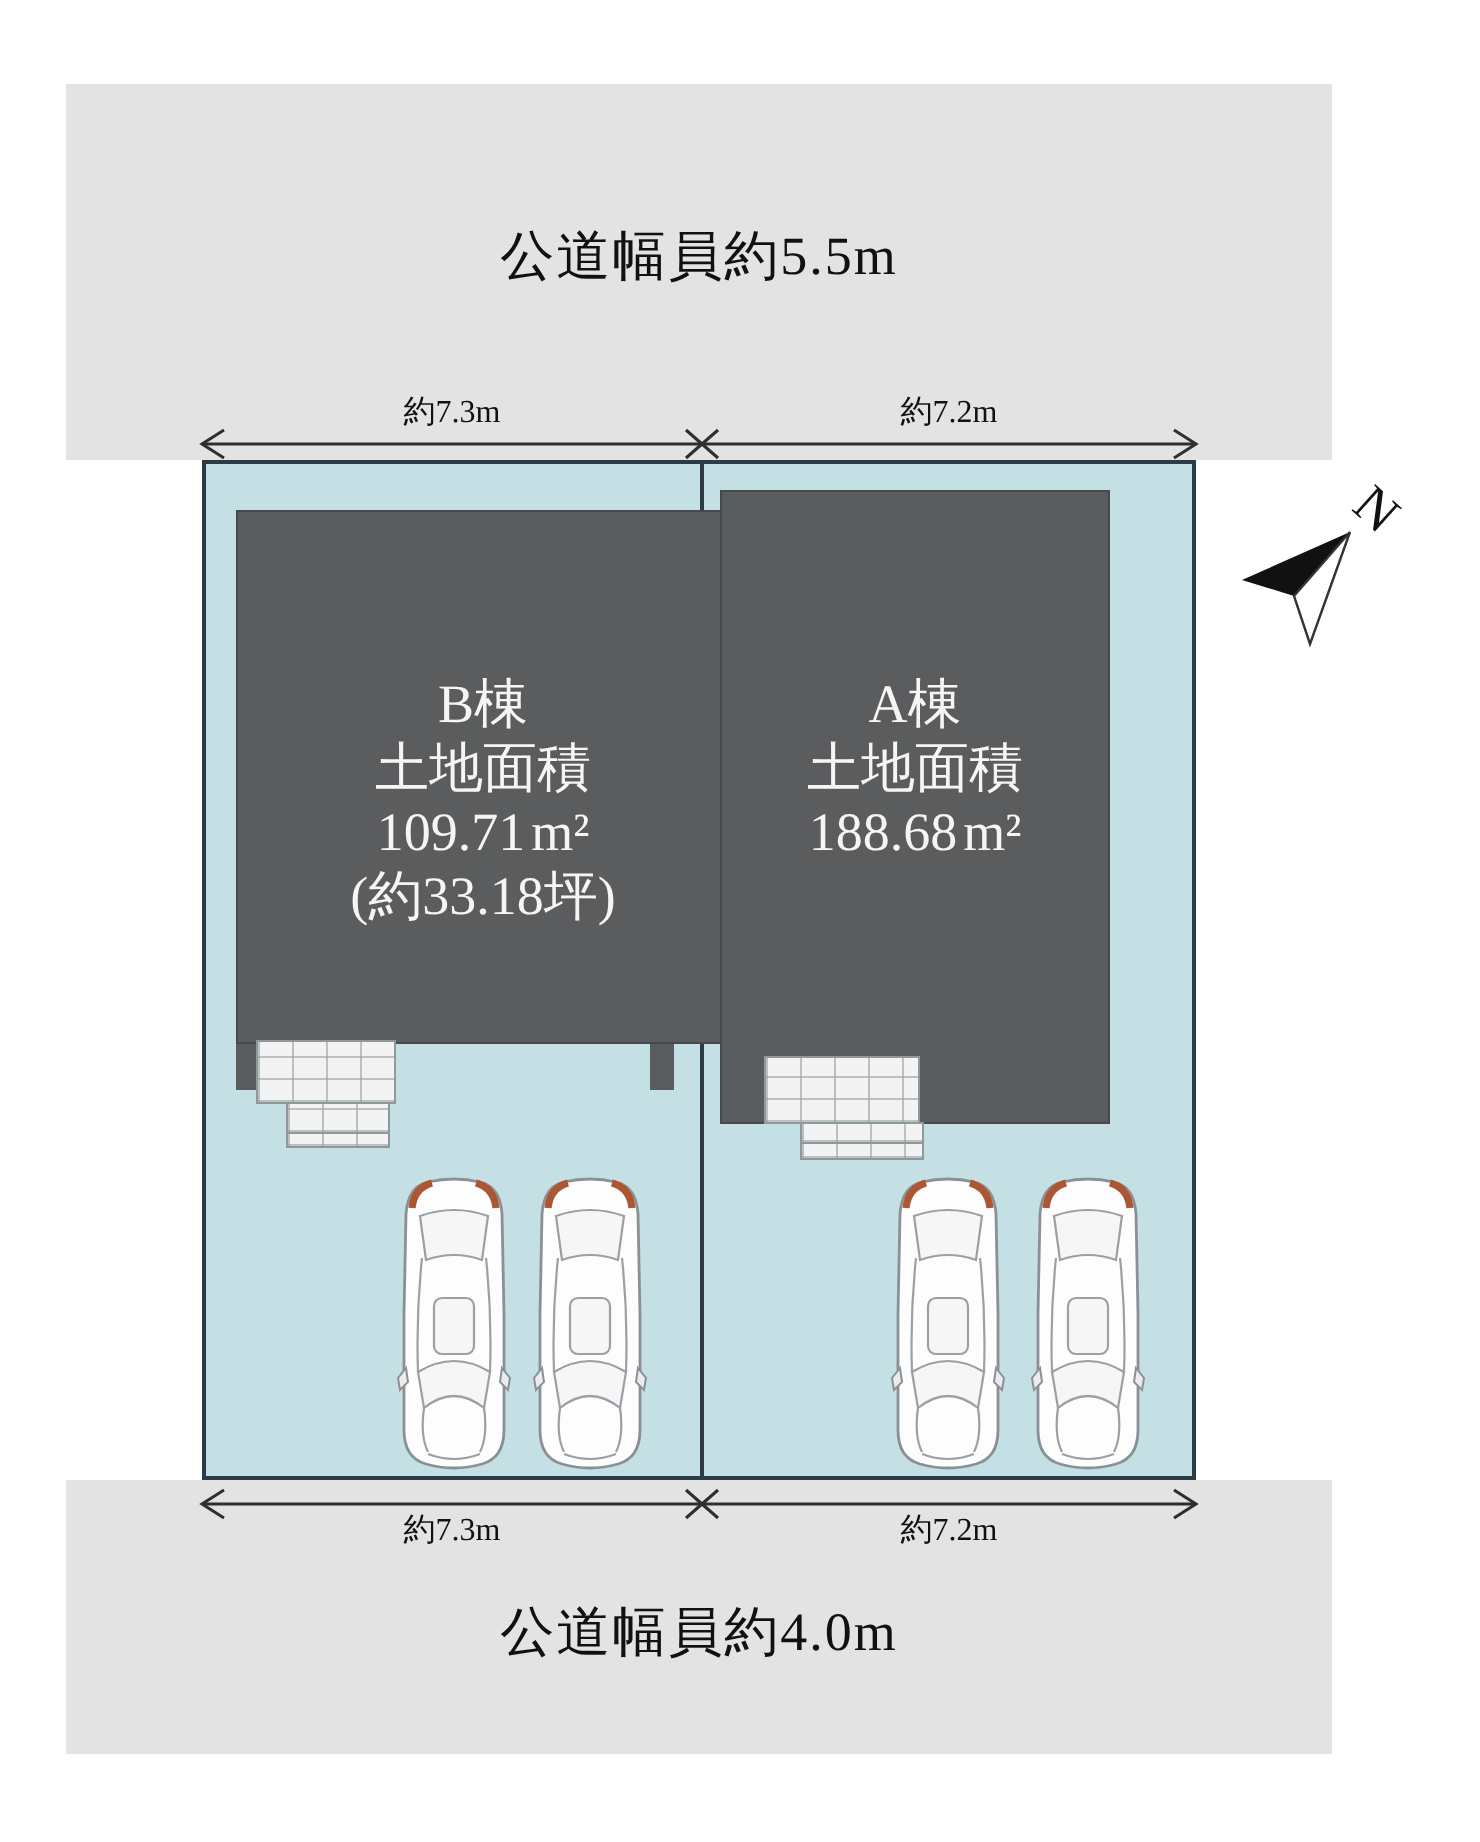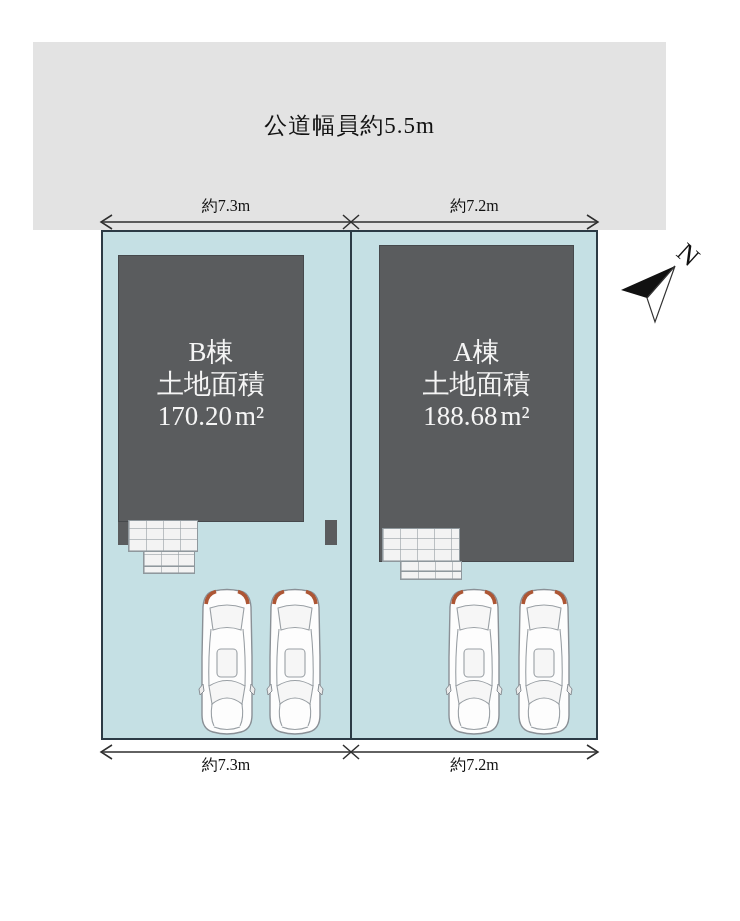--- a/index.html
+++ b/index.html
@@ -5,32 +5,32 @@
   html,body{margin:0;padding:0;background:#ffffff;}
   .canvas{
     position:relative;width:740px;height:921px;background:#ffffff;overflow:hidden;
     font-family:"Liberation Serif","DejaVu Serif",serif;color:#1c1c1c;
   }
   
   .road{position:absolute;left:33px;width:633px;background:#e3e3e3;}
   .road-top{top:42px;height:188px;}
   .road-bottom{top:740px;height:137px;}
   .road-label{position:absolute;left:0;width:100%;text-align:center;
-    font-size:23px;letter-spacing:1px;color:#111;}
+    font-size:27px;letter-spacing:1px;color:#111;}
   .road-top .road-label{top:68px;}
   .road-bottom .road-label{top:58px;}
   
   .lot{position:absolute;top:230px;height:510px;background:#c5e0e4;
     border:2px solid #2c3b45;box-sizing:border-box;}
   .lot-b{left:101px;width:251px;}
   .lot-a{left:350px;width:248px;}
   
   .building{position:absolute;background:#5a5c5e;border:1px solid #46494c;box-sizing:border-box;}
-  .building-b{left:118px;top:255px;width:186px;height:267px;padding-left:27px;}
-  .building-a{left:379px;top:245px;width:195px;height:317px;}
+  .building-b{left:118px;top:255px;width:247px;height:267px;padding-left:27px;}
+  .building-a{left:360px;top:245px;width:195px;height:317px;}
   .tab{position:absolute;background:#5a5c5e;}
   .tab-b-left{left:118px;top:520px;width:80px;height:25px;}
   .tab-b-right{left:325px;top:520px;width:12px;height:25px;}
   .bldg-text{position:absolute;left:0;right:0;text-align:center;color:#f5f5f5;
     font-size:27px;line-height:32px;white-space:nowrap;}
   .building-b .bldg-text{top:80px;}
   .building-a .bldg-text{top:90px;}
   .unit{padding-left:3px;}
   
   .porch{position:absolute;background-color:#f3f3f3;border:1px solid #8f989d;box-sizing:border-box;
@@ -82,31 +82,35 @@
         <path d="M44,117 Q46,131 42,139" fill="none" stroke="#9aa0a5" stroke-width="1.1"></path>
         <path d="M16,140 Q29,145 42,140" fill="none" stroke="#9aa0a5" stroke-width="1.1"></path>
       </symbol>
     </defs>
   </svg>
 
   <div class="road road-top">
     <div class="road-label">公道幅員約5.5m</div>
   </div>
 
+  <div class="road road-bottom">
+    <div class="road-label">公道幅員約4.0m</div>
+  </div>
 
   <div class="lot lot-b"></div>
   <div class="lot lot-a"></div>
 
   <div class="tab tab-b-left"></div>
   <div class="tab tab-b-right"></div>
   <div class="building building-b">
     <div class="bldg-text">
       <div>B棟</div>
       <div>土地面積</div>
-      <div><span>170.20</span><span class="unit">m²</span></div>
+      <div><span>109.71</span><span class="unit">m²</span></div>
+      <div>(約33.18坪)</div>
     </div>
   </div>
 
   <div class="building building-a">
     <div class="bldg-text">
       <div>A棟</div>
       <div>土地面積</div>
       <div><span>188.68</span><span class="unit">m²</span></div>
     </div>
   </div>

